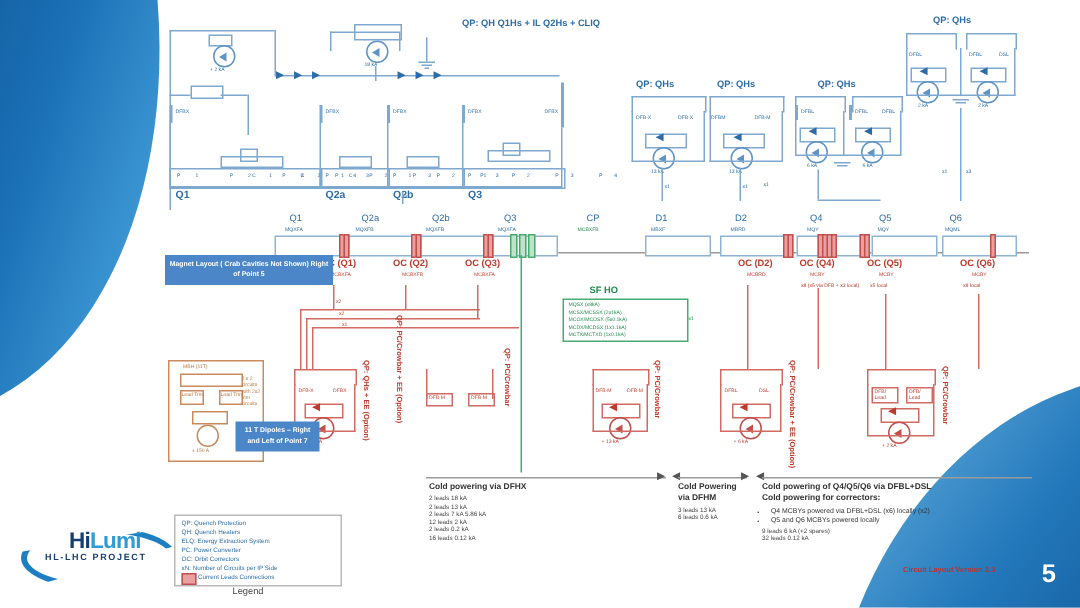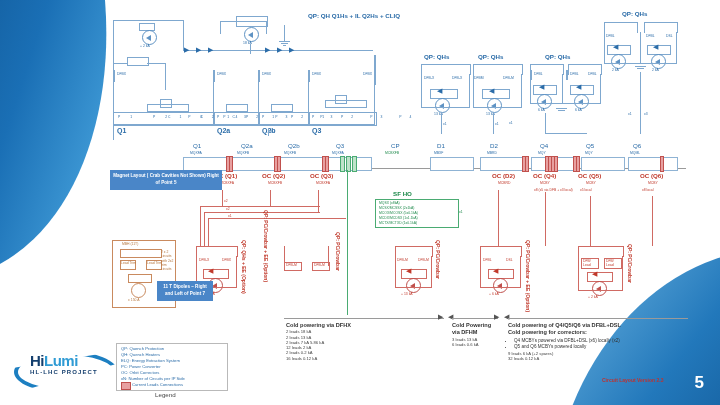--- a/index.html
+++ b/index.html
@@ -29,21 +29,21 @@
      background:linear-gradient(310deg,#0a3f73 0%,#1c6eae 55%,#77bbe6 100%);
      transform:rotate(10deg);}
 
   .pagenum{position:absolute;right:16px;bottom:12px;color:#ffffff;
      font-size:17px;font-weight:bold;z-index:40;}
 
   
   .logo{position:absolute;left:14px;bottom:18px;width:98px;height:44px;z-index:30;}
   .logo .arc1{position:absolute;left:0;top:8px;width:96px;height:34px;
      border:4px solid #1d7fc1;border-radius:50%;clip-path:polygon(0 40%,100% 0,100% 30%,0 100%);}
-  .logo .hl{position:absolute;left:16px;top:9px;font-size:15px;font-weight:bold;
+  .logo .hl{position:absolute;left:32px;top:9px;font-size:15px;font-weight:bold;
      color:#153f6e;letter-spacing:-0.5px;text-align:center;}
   .logo .lumi{color:#2f9bd4;}
   .logo .sub{position:absolute;left:16px;top:26px;font-size:6px;font-weight:bold;
      color:#153f6e;letter-spacing:1.1px;}
 
   
   .blu{position:absolute;color:#2b6ca8;}
   .red{position:absolute;color:#c0392b;}
   .grn{position:absolute;color:#1f8a4c;}
   .gry{position:absolute;color:#555;}

